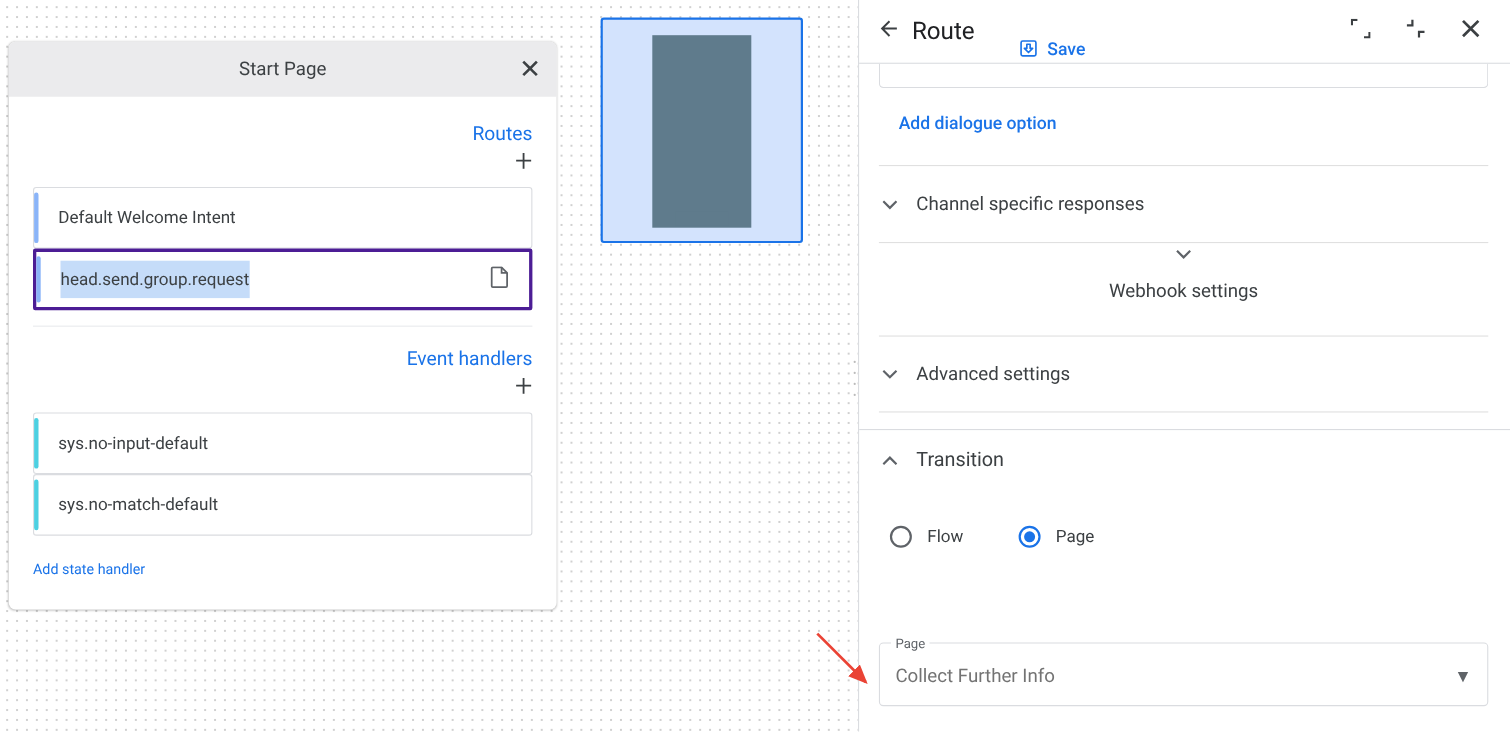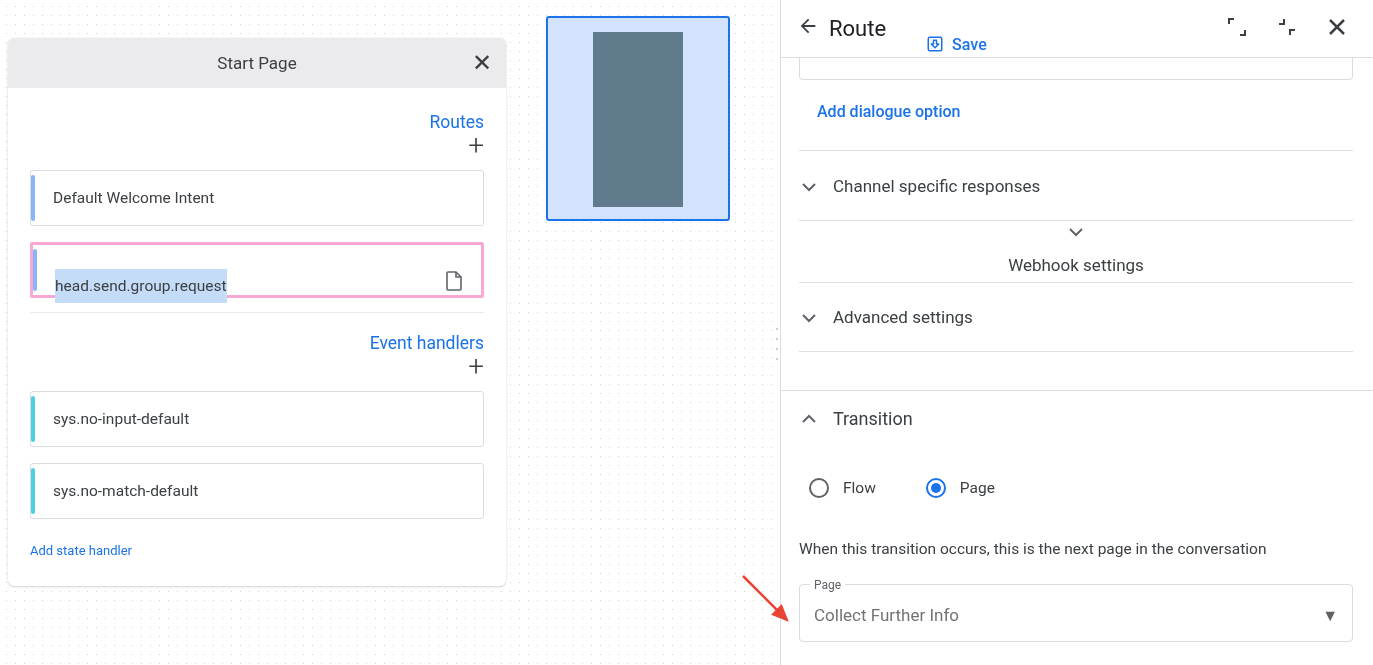--- a/index.html
+++ b/index.html
@@ -65,21 +65,21 @@
     font-size: 17.5px;
     font-weight: 400;
   }
   .sec-add {
     font-size: 28px;
     color: #3c4043;
     cursor: pointer;
     line-height: 1;
     font-weight: 300;
   }
-  .item-list { padding: 0 22px; display: flex; flex-direction: column; gap: 16px; }
+  .item-list { padding: 0 22px; display: flex; flex-direction: column; gap: 0; }
   .list-item {
     height: 56px;
     border: 1px solid #dadce0;
     border-radius: 3px;
     display: flex;
     align-items: center;
     padding: 0 18px 0 22px;
     position: relative;
     font-size: 15.5px;
     color: #3c4043;
@@ -87,23 +87,22 @@
   }
   .list-item .bar {
     position: absolute;
     left: 0; top: 4px; bottom: 4px;
     width: 4px;
     border-radius: 2px;
   }
   .bar-blue { background: #8ab4f8; }
   .bar-teal { background: #4dd0e1; }
   .list-item.selected {
-    border: 3px solid #f9a8d4;
+    border: 3px solid #4c1d95;
     border-radius: 2px;
-    align-items: flex-end;
   }
   .list-item .label-hl {
     flex: 1;
   }
   .hl-span {
     background: #c5dcf9;
     padding: 8px 0;
     margin: -8px 0;
   }
   .file-icon { margin-left: auto; }
@@ -191,21 +190,21 @@
     height: 70px;
     display: flex;
     align-items: center;
     border-top: 1px solid #e0e0e0;
     gap: 14px;
     font-size: 17px;
     color: #3c4043;
   }
   .acc1 { top: 92px; }
   .acc2 { top: 162px; flex-direction: column; }
-  .acc3 { top: 224px; border-bottom: 1px solid #e0e0e0;}
+  .acc3 { top: 247px; border-bottom: 1px solid #e0e0e0;}
   .chev { color: #5f6368; width: 20px; text-align: center; }
   .chev svg { transform: rotate(0deg); }
   .divider-long {
     position: absolute;
     left: 0; right: 0; top: 332px;
     height: 1px;
     background: #dadce0;
   }
   .trans-sec {
     position: absolute;
@@ -402,21 +401,20 @@
       <div class="radio-opt">
         <div class="radio-circle"></div>
         <span>Flow</span>
       </div>
       <div class="radio-opt">
         <div class="radio-circle checked"></div>
         <span>Page</span>
       </div>
     </div>
 
-    <div class="trans-desc">When this transition occurs, this is the next page in the conversation</div>
 
     <div class="select-box">
       <span class="select-label">Page</span>
       <span class="select-val">Collect Further Info</span>
       <span class="select-caret">▼</span>
     </div>
   </div>
 </div>
 
 <svg class="arrow-anno" viewBox="0 0 60 60">

